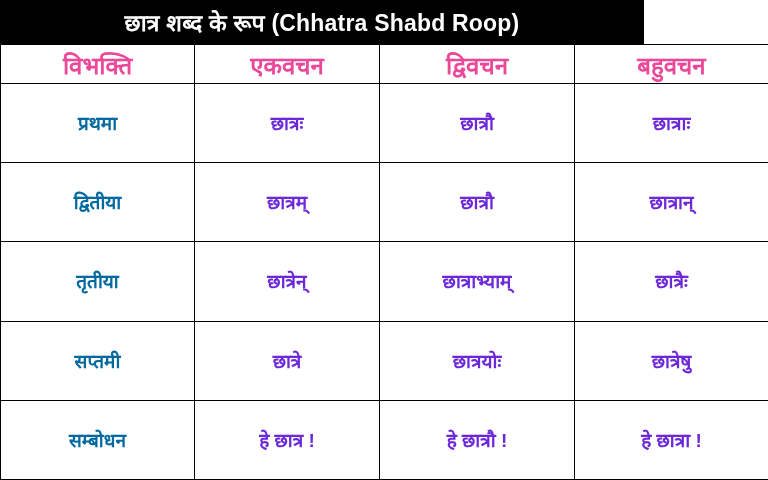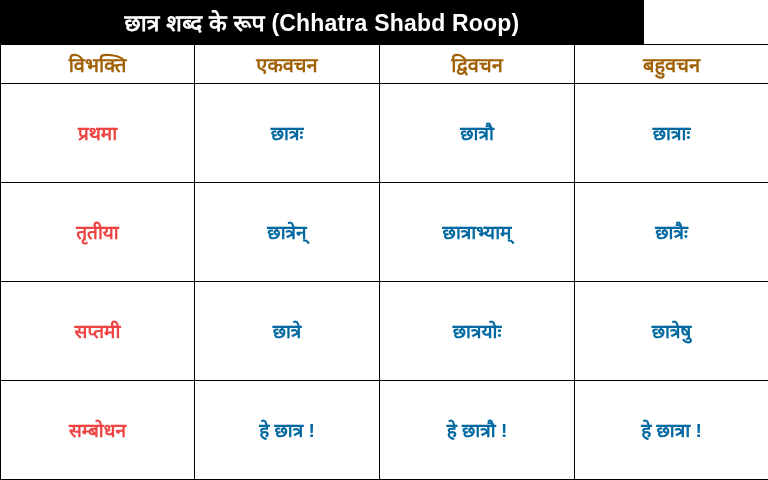--- a/index.html
+++ b/index.html
@@ -45,35 +45,35 @@
   table.roop col.c3 { width: 194px; }
 
   table.roop th, table.roop td {
     border: 1px solid #000000;
     text-align: center;
     vertical-align: middle;
     padding: 0;
   }
   table.roop thead th {
     height: 38px;
-    font-size: 20px;
+    font-size: 24px;
     font-weight: bold;
-    color: #a16207;
+    color: #ec4899;
     background: #ffffff;
   }
   table.roop tbody td {
     height: 48px;
     font-size: 19px;
     font-weight: bold;
   }
   td.case-cell {
-    color: #ef4444;
+    color: #0369a1;
   }
   td.form-cell {
-    color: #0369a1;
+    color: #6d28d9;
   }
 </style>
 </head>
 <body>
 
 <div class="sheet">
 
   <div class="title-bar">छात्र शब्द के रूप (Chhatra Shabd Roop)</div>
 
   <table class="roop">
@@ -92,20 +92,26 @@
       </tr>
     </thead>
     <tbody>
       <tr>
         <td class="case-cell">प्रथमा</td>
         <td class="form-cell">छात्रः</td>
         <td class="form-cell">छात्रौ</td>
         <td class="form-cell">छात्राः</td>
       </tr>
       <tr>
+        <td class="case-cell">द्वितीया</td>
+        <td class="form-cell">छात्रम्</td>
+        <td class="form-cell">छात्रौ</td>
+        <td class="form-cell">छात्रान्</td>
+      </tr>
+      <tr>
         <td class="case-cell">तृतीया</td>
         <td class="form-cell">छात्रेन्</td>
         <td class="form-cell">छात्राभ्याम्</td>
         <td class="form-cell">छात्रैः</td>
       </tr>
       <tr>
         <td class="case-cell">सप्तमी</td>
         <td class="form-cell">छात्रे</td>
         <td class="form-cell">छात्रयोः</td>
         <td class="form-cell">छात्रेषु</td>

